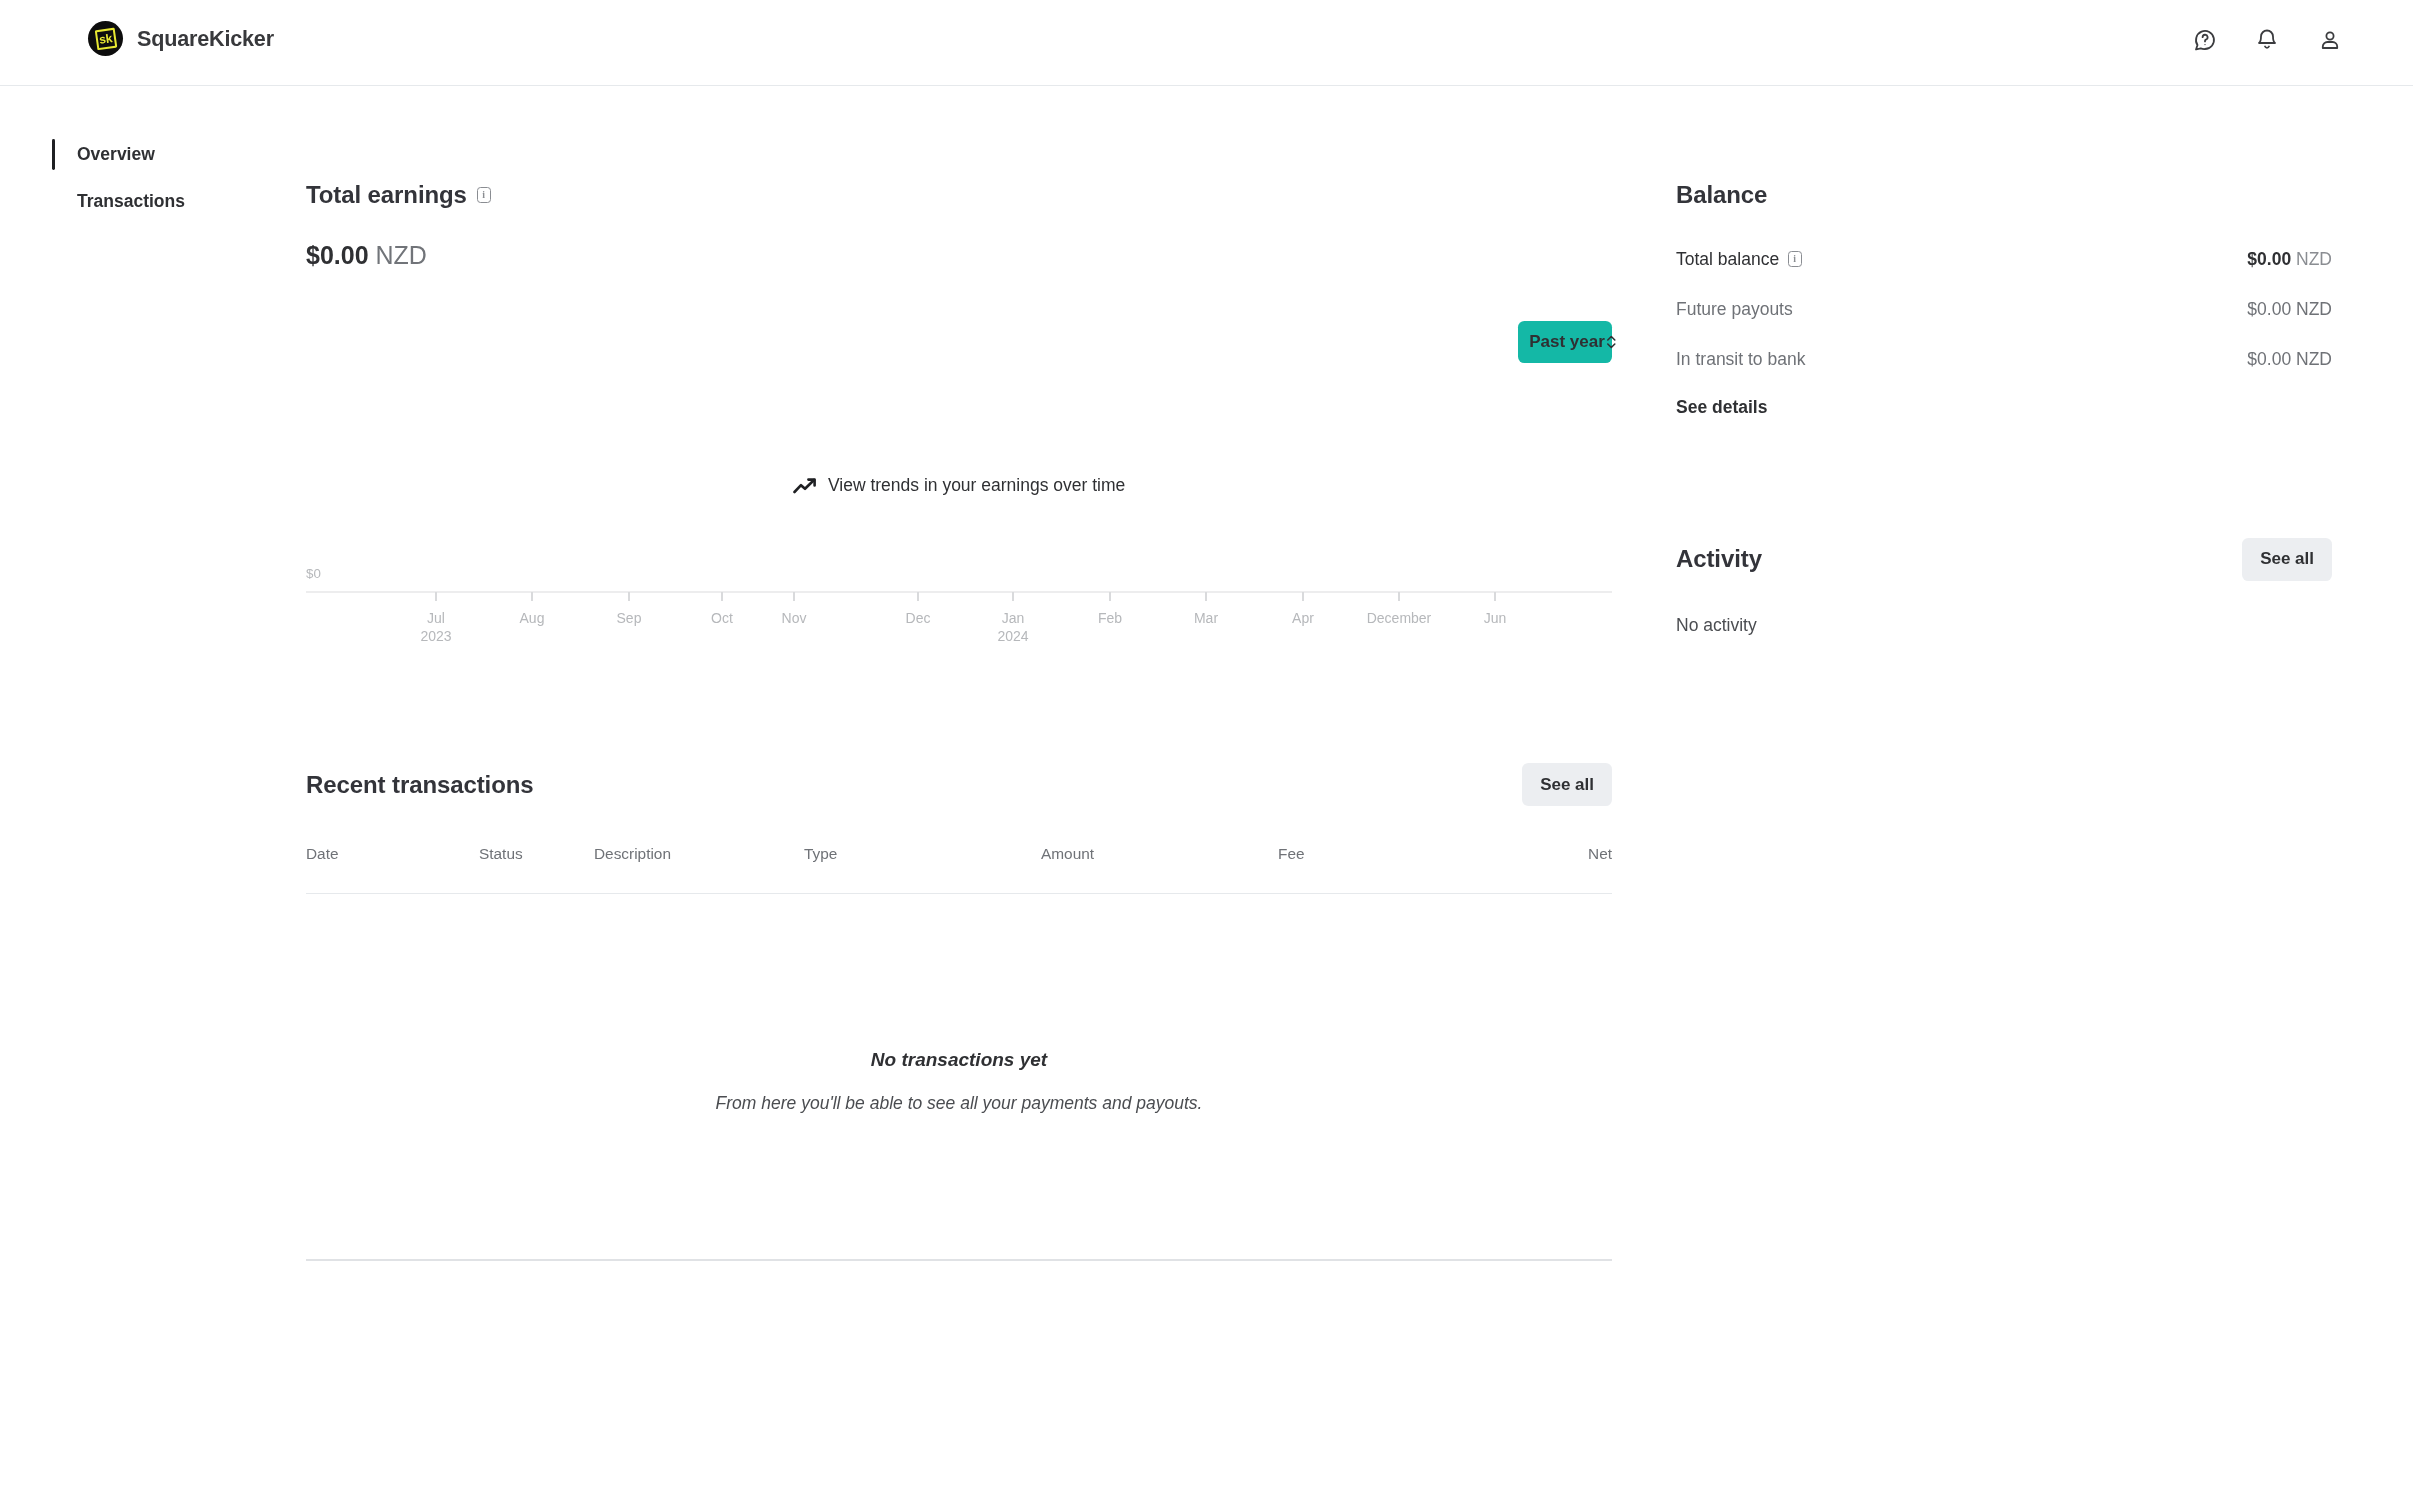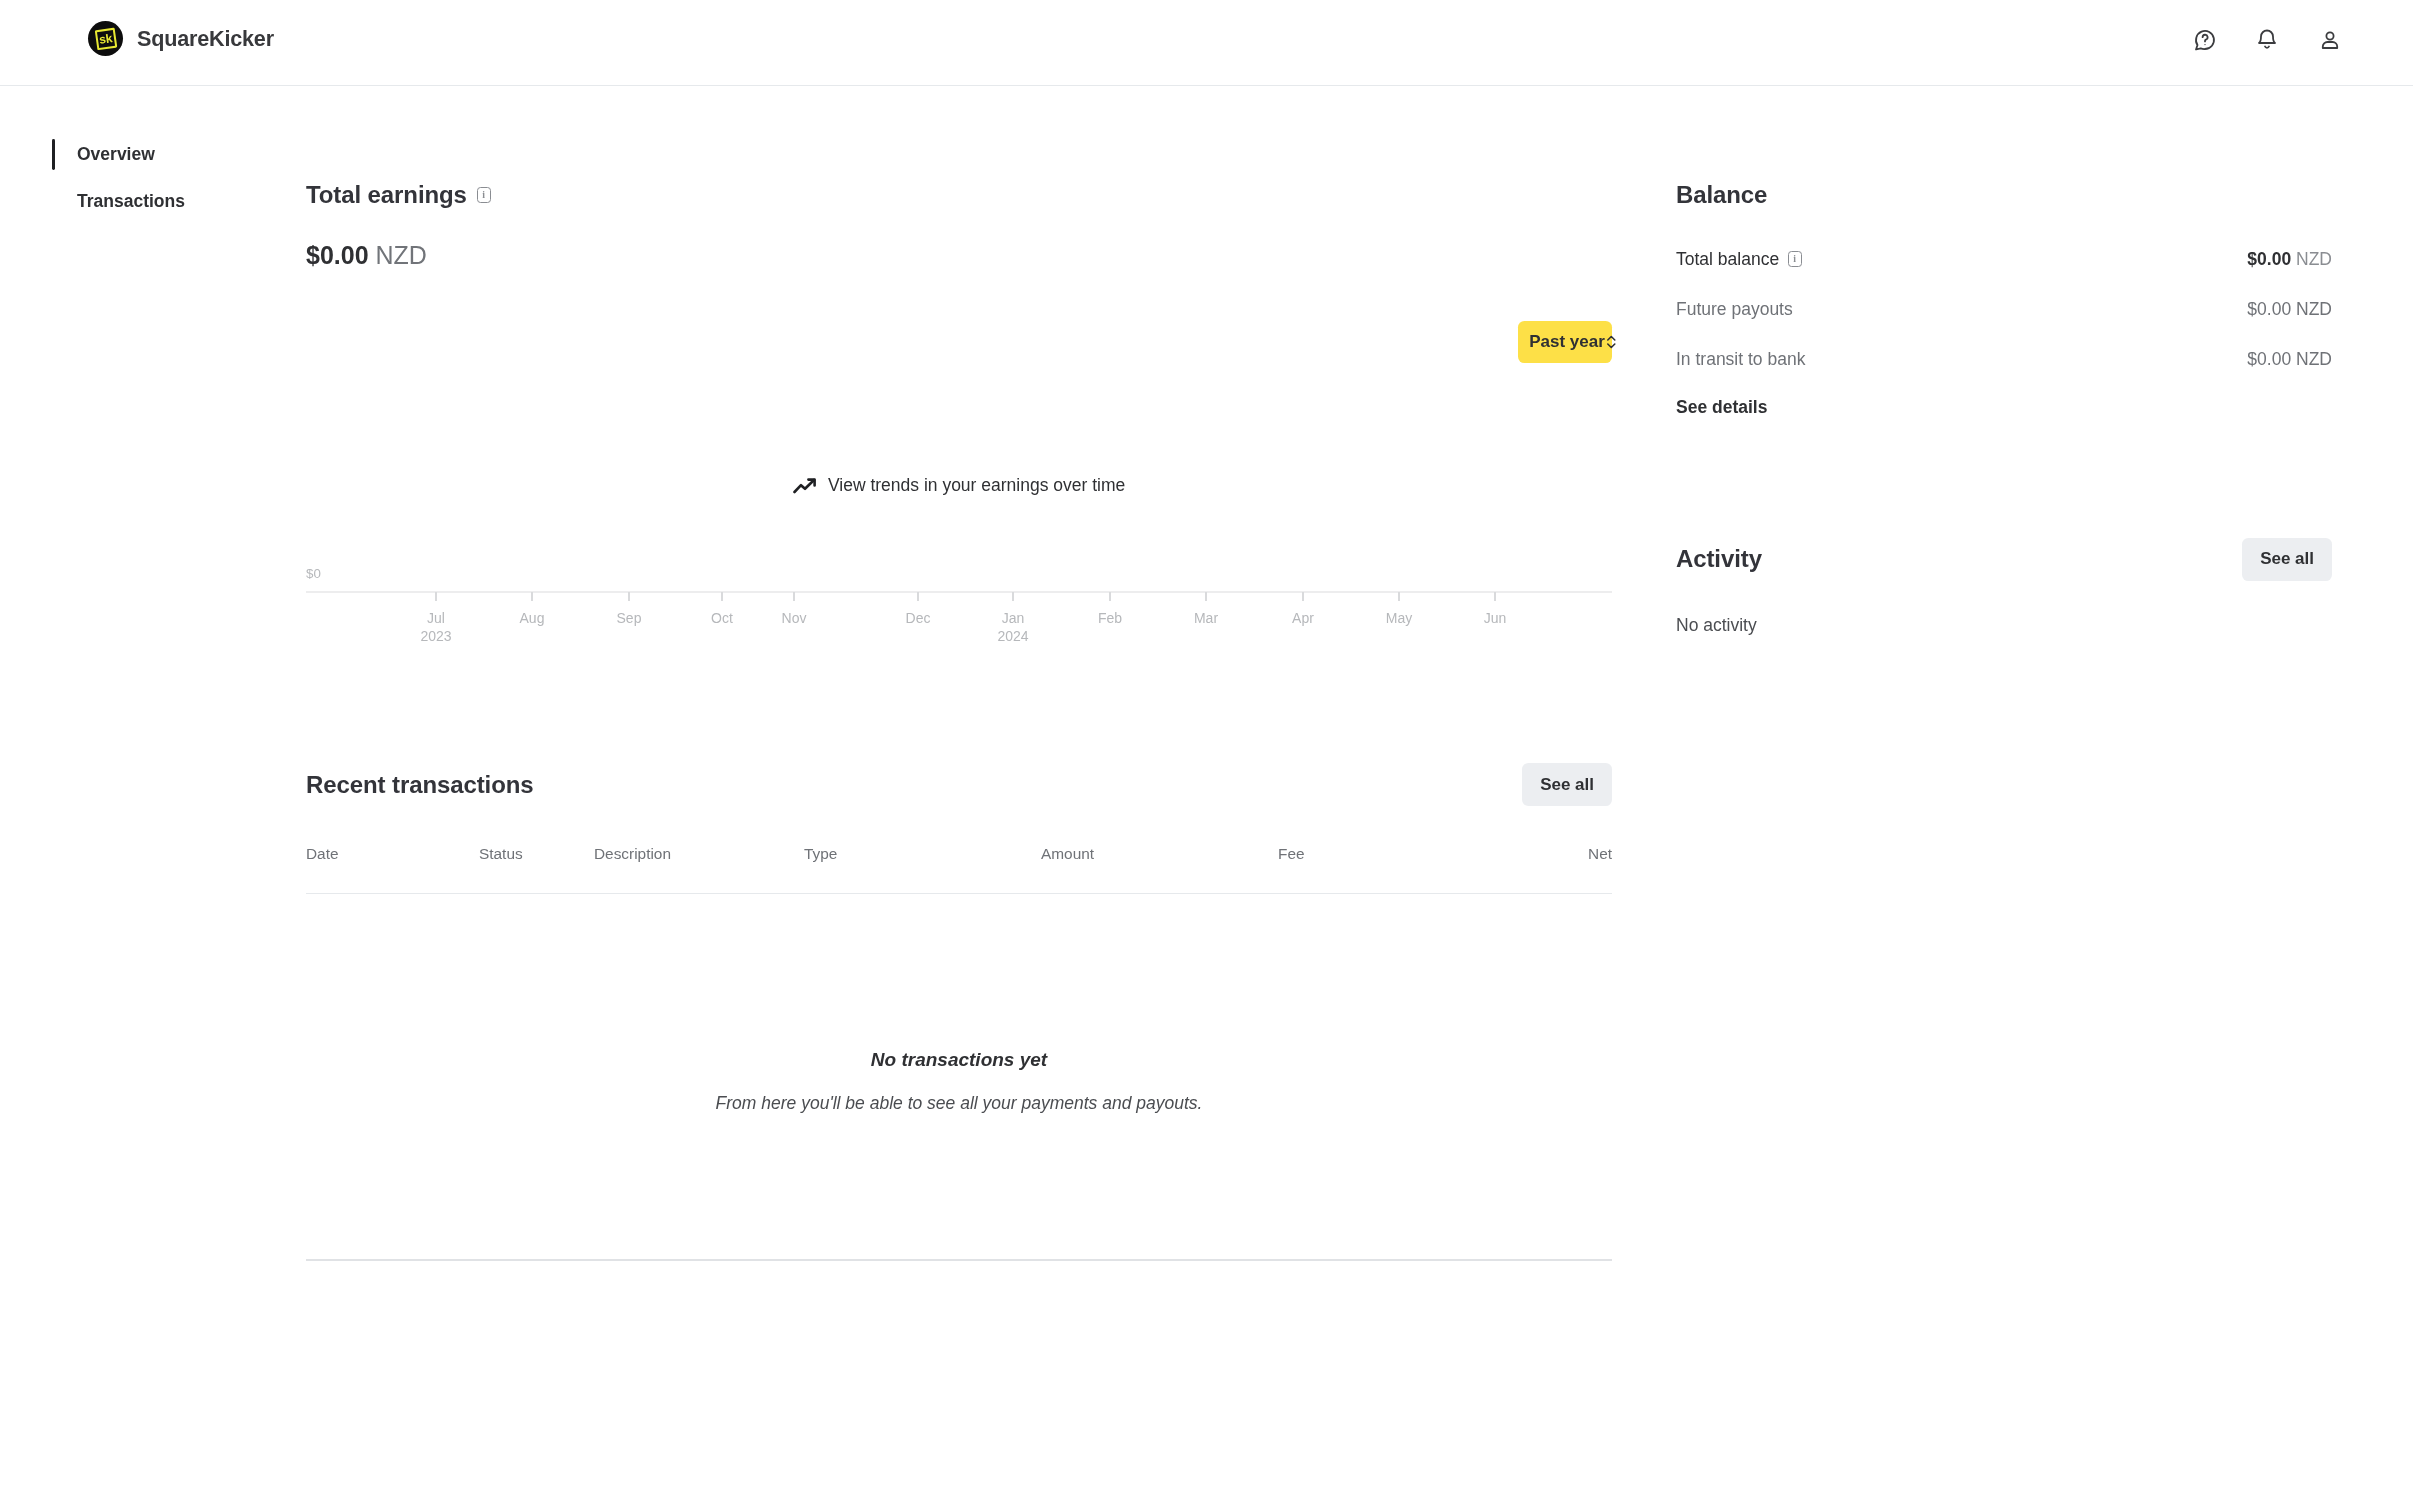--- a/index.html
+++ b/index.html
@@ -153,21 +153,21 @@
     font-weight: 400;
   }
 
   
   .period-select {
     position: absolute;
     right: 0;
     top: 235px;
     width: 94px;
     height: 42px;
-    background: #fde047;
+    background: #14b8a6;
     border: none;
     border-radius: 6.3px;
     display: flex;
     align-items: center;
     padding: 0 11.2px;
     cursor: pointer;
   }
   .period-select .label {
     font-size: 17px;
     font-weight: 700;
@@ -489,21 +489,21 @@
       <div class="tick" style="left:900px">
         <div class="mark"></div>
         <div class="t-label">Mar</div>
       </div>
       <div class="tick" style="left:997px">
         <div class="mark"></div>
         <div class="t-label">Apr</div>
       </div>
       <div class="tick" style="left:1093px">
         <div class="mark"></div>
-        <div class="t-label">May</div>
+        <div class="t-label">December</div>
       </div>
       <div class="tick" style="left:1189px">
         <div class="mark"></div>
         <div class="t-label">Jun</div>
       </div>
     </div>
   </div>
 
   <div class="transactions">
     <div class="tx-header-row">

